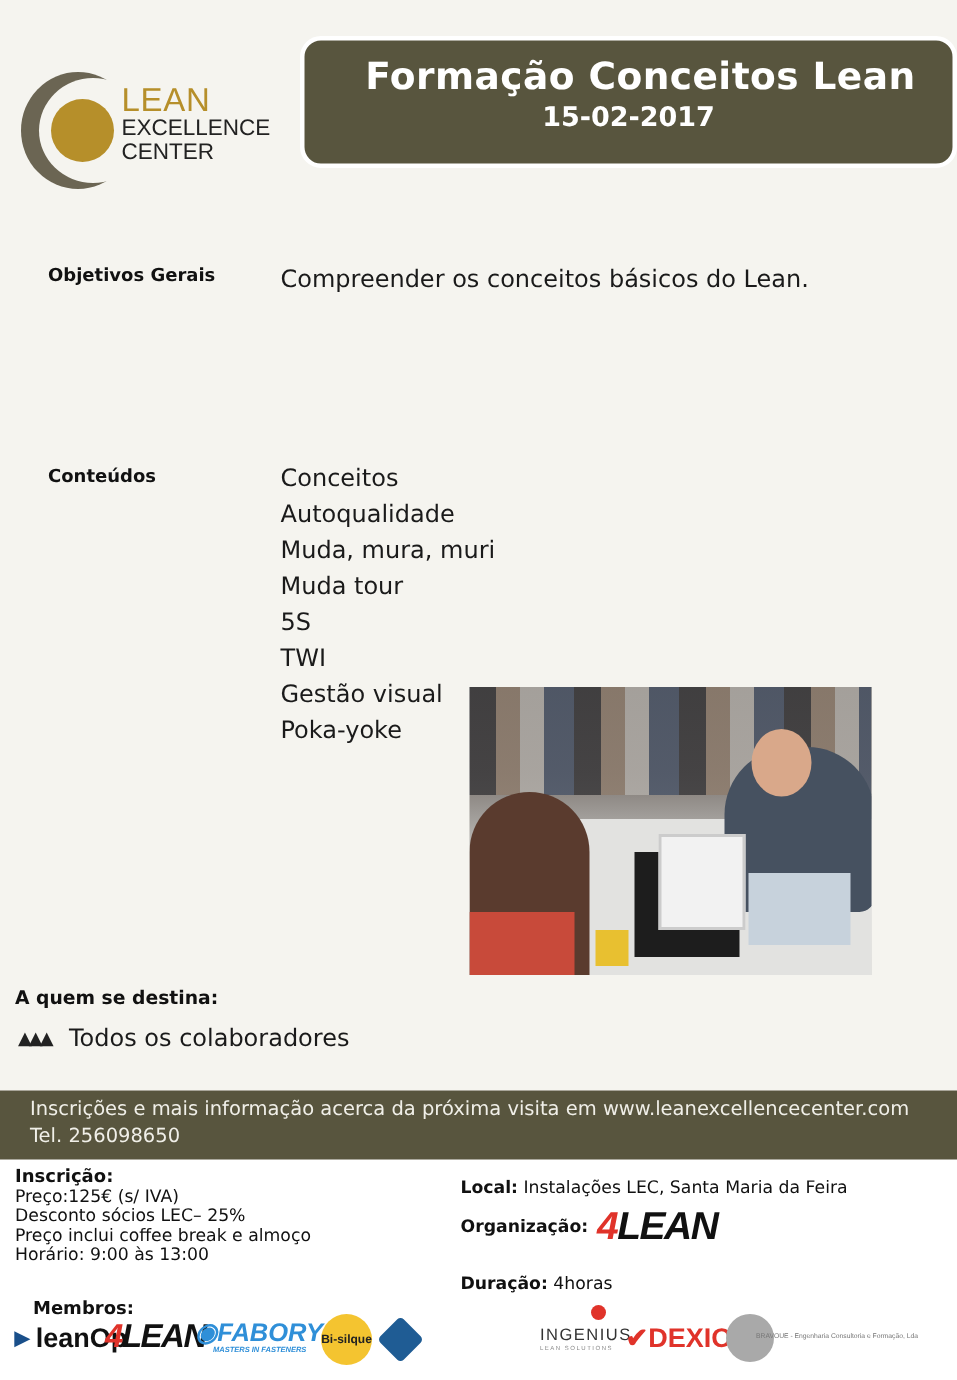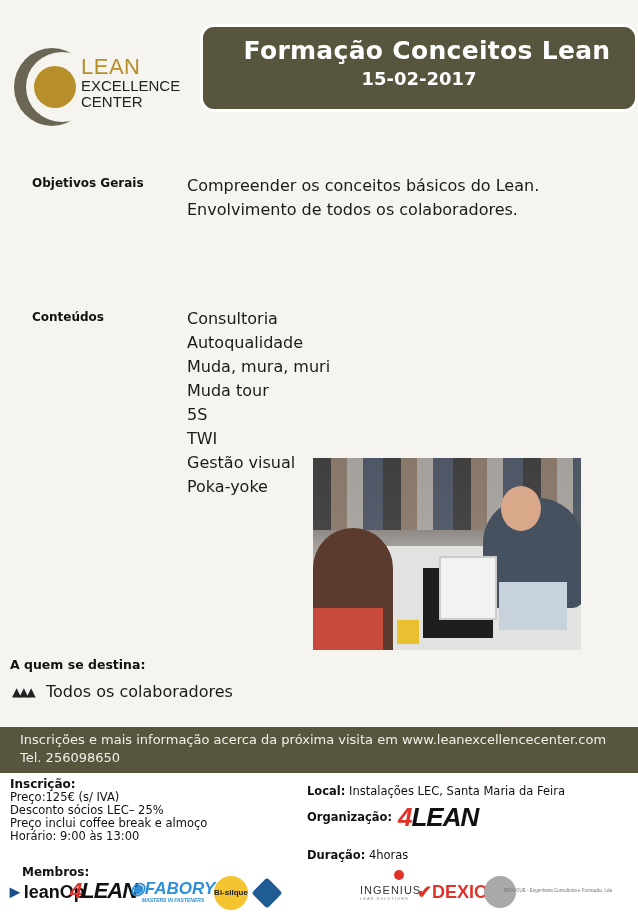--- a/index.html
+++ b/index.html
@@ -102,26 +102,25 @@
 </div>
 
 <div class="title-box">
   <div class="title">Formação Conceitos Lean</div>
   <div class="date">15-02-2017</div>
 </div>
 
 <div class="label" style="left:32px; top:176px;">Objetivos Gerais</div>
 <div class="lines" style="left:187px; top:174px;">
   <div>Compreender os conceitos básicos do Lean.</div>
-  <div>Envolvimento de todos os colaboradores.</div>
 </div>
 
 <div class="label" style="left:32px; top:310px;">Conteúdos</div>
 <div class="lines" style="left:187px; top:307px;">
-  <div>Consultoria</div>
+  <div>Conceitos</div>
   <div>Autoqualidade</div>
   <div>Muda, mura, muri</div>
   <div>Muda tour</div>
   <div>5S</div>
   <div>TWI</div>
   <div>Gestão visual</div>
   <div>Poka-yoke</div>
 </div>
 
 <div class="photo">

